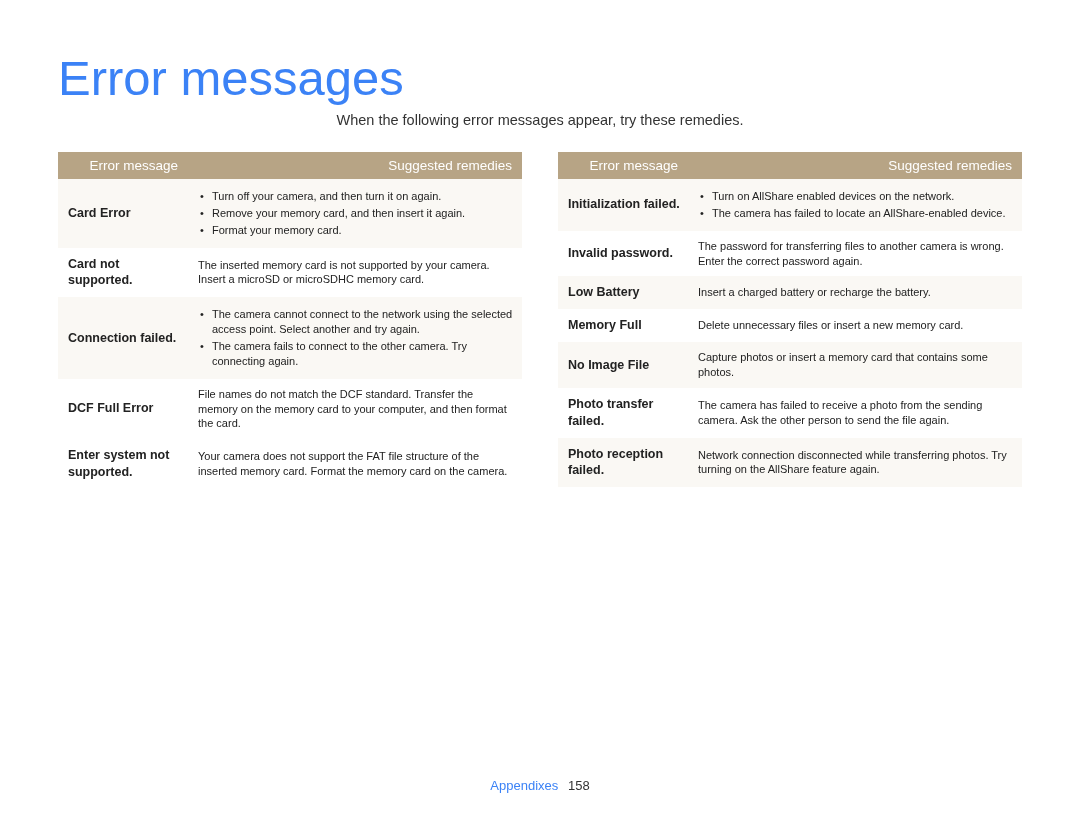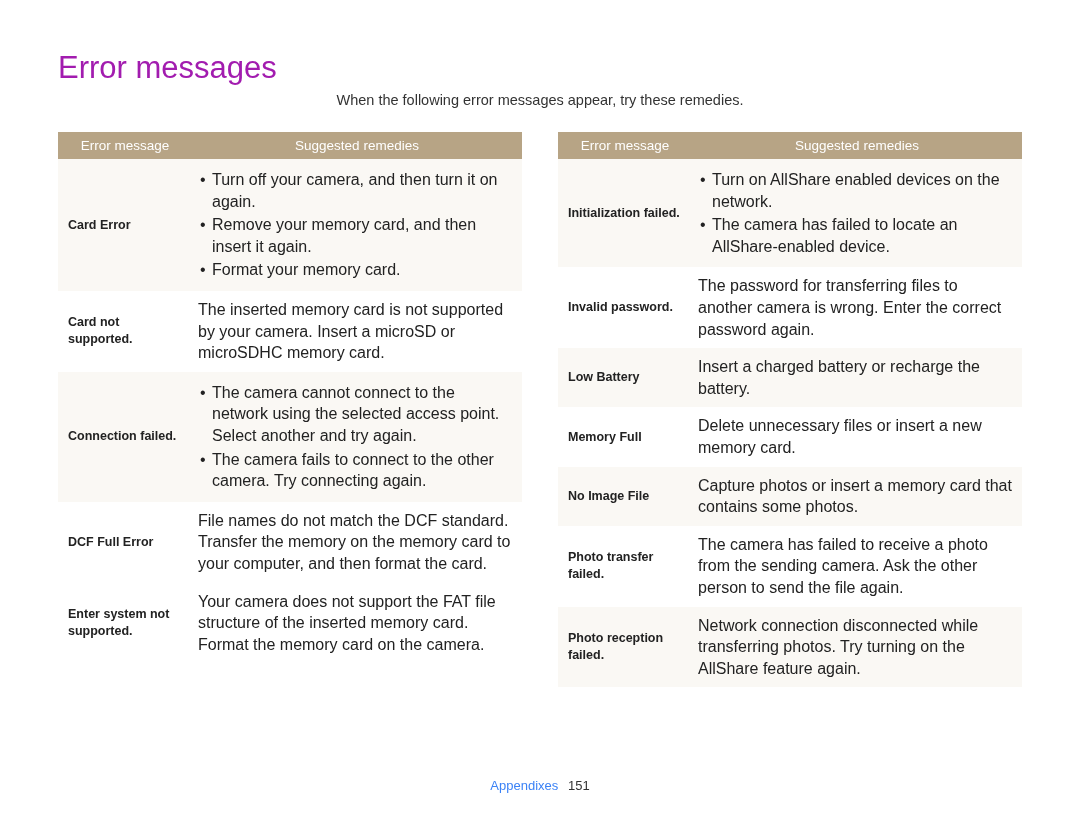--- a/index.html
+++ b/index.html
@@ -1,29 +1,29 @@
 <!DOCTYPE html>
 <html><head>
 <meta charset="utf-8">
 <style>
   * { box-sizing: border-box; margin: 0; padding: 0; }
   html, body { width: 1080px; height: 815px; background: #fff; font-family: Arial, Helvetica, sans-serif; color: #222; }
   .page { padding: 50px 58px 0 58px; position: relative; height: 100%; }
-  h1.title { font-size: 31px; font-weight: 400; color: #a21caf; letter-spacing: 0; margin-bottom: 6px; }
+  h1.title { font-size: 49px; font-weight: 400; color: #3b82f6; letter-spacing: 0; margin-bottom: 6px; }
   p.intro { font-size: 14.5px; color: #333; margin-bottom: 24px; font-weight: 400; text-align: center; }
   .columns { display: flex; gap: 36px; }
   .col { flex: 1 1 0; }
   table.err { width: 100%; border-collapse: separate; border-spacing: 0 0; font-size: 13.5px; }
-  table.err th { background: #b7a485; color: #fff; font-weight: 400; text-align: center; padding: 6px 10px 6px 14px; font-size: 13.5px; }
+  table.err th { background: #b7a485; color: #fff; font-weight: 400; text-align: right; padding: 6px 10px 6px 14px; font-size: 13.5px; }
   table.err th.col-msg { width: 130px; }
   table.err td { padding: 8px 8px 8px 10px; vertical-align: middle; background: #faf8f4; color: #222; line-height: 1.35; }
   table.err tbody tr { }
   table.err tbody tr.alt td { background: #fff; }
   td.msg { font-weight: bold; font-size: 12.5px; width: 130px; }
-  td.remedy { font-size: 16px; }
+  td.remedy { font-size: 11px; }
   ul.bullets { list-style: none; padding-left: 0; }
   ul.bullets li { position: relative; padding-left: 14px; margin: 2px 0; }
   ul.bullets li::before { content: "•"; position: absolute; left: 2px; top: 0; }
   .footer { position: absolute; bottom: 22px; left: 0; right: 0; text-align: center; font-size: 13px; color: #555; }
   .footer .section { color: #3b82f6; }
   .footer .pnum { color: #333; margin-left: 6px; }
 </style>
 </head>
 <body>
 
@@ -117,15 +117,15 @@
               <td class="msg">Photo reception failed.</td>
               <td class="remedy">Network connection disconnected while transferring photos. Try turning on the AllShare feature again.</td>
             </tr>
           </tbody>
       </table>
     </div>
   </div>
 
   <div class="footer">
     <span class="section">Appendixes</span>
-    <span class="pnum">151</span>
+    <span class="pnum">158</span>
   </div>
 </div>
 
 </body></html>

